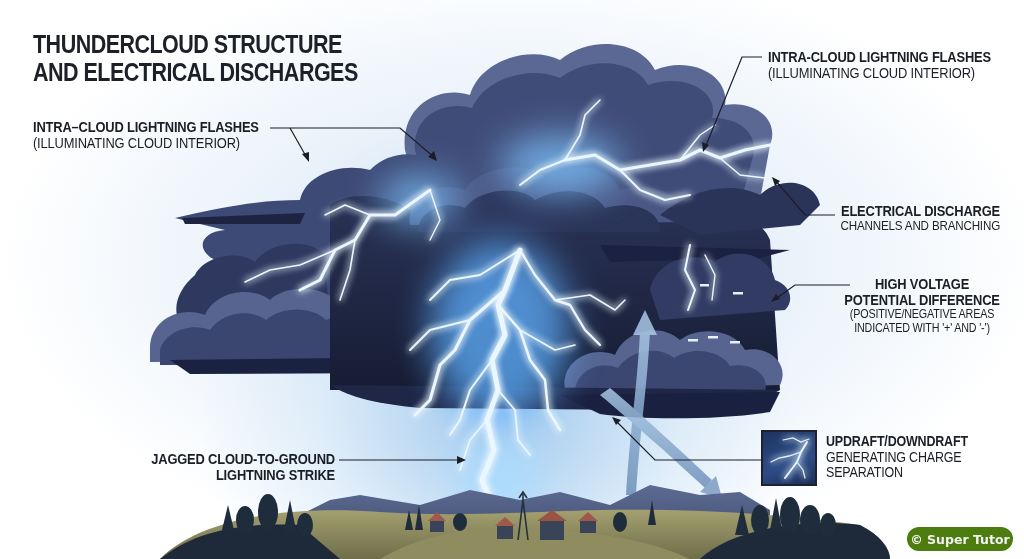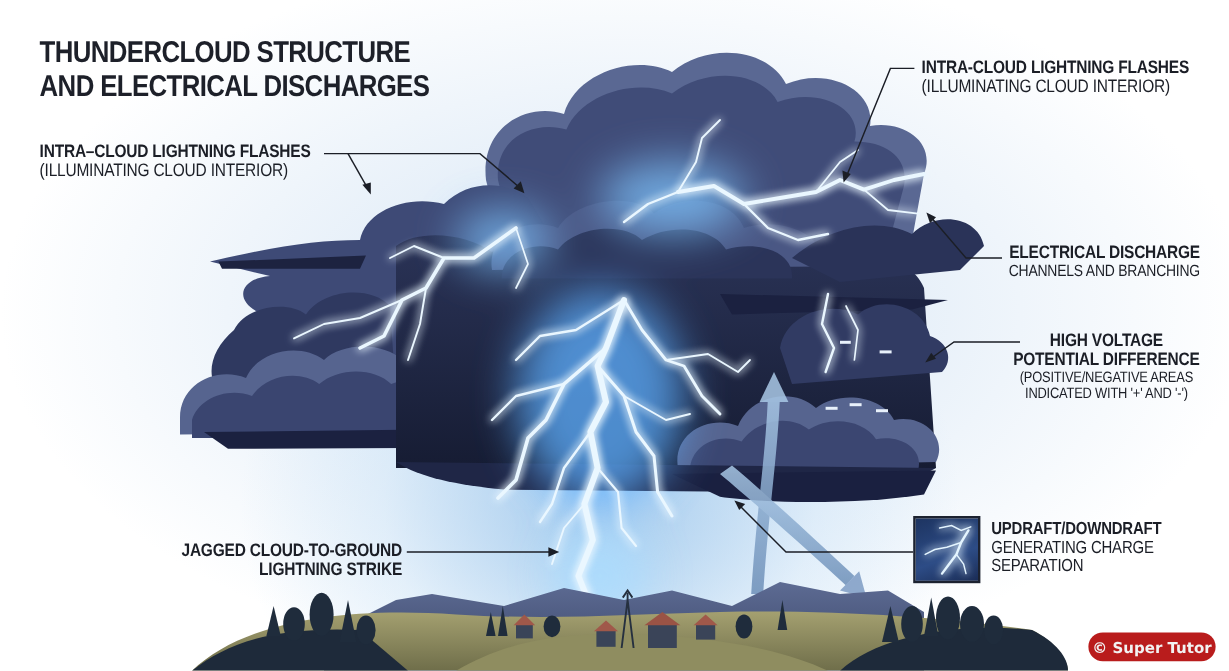--- a/index.html
+++ b/index.html
@@ -12,21 +12,21 @@
       #ffffff;}
   svg.art{position:absolute;left:0;top:0;}
   .label{position:absolute;color:#1b1e26;line-height:1.08;letter-spacing:-0.2px;}
   .label .b{font-weight:bold;display:block;font-family:"Liberation Sans",sans-serif;}
   .label .n{display:block;font-family:"Liberation Sans",sans-serif;}
   .title{position:absolute;left:33px;top:30px;font-weight:bold;font-size:25px;line-height:28px;color:#1d2029;letter-spacing:-0.6px;transform:scaleX(0.86);transform-origin:left top;}
   .title span{display:block;}
   .cond{transform:scaleX(0.86);transform-origin:left top;}
   .cond-r{transform:scaleX(0.86);transform-origin:right top;text-align:right;}
   .cond-c{transform:scaleX(0.86);transform-origin:center top;text-align:center;}
-  .watermark{position:absolute;left:907px;top:527px;width:106px;height:24px;border-radius:12px;background:#b91c1c;color:#f2f2f2;font-size:12.5px;font-weight:bold;display:flex;align-items:center;justify-content:center;font-family:"DejaVu Sans",sans-serif;}
+  .watermark{position:absolute;left:907px;top:527px;width:106px;height:24px;border-radius:12px;background:#4d7c0f;color:#f2f2f2;font-size:12.5px;font-weight:bold;display:flex;align-items:center;justify-content:center;font-family:"DejaVu Sans",sans-serif;}
   .thumb{position:absolute;left:761px;top:430px;width:56px;height:56px;border:2px solid #1c2230;background:linear-gradient(160deg,#1d3461,#2d4c86 60%,#1a2c55);box-sizing:border-box;overflow:hidden;}
 </style>
 </head>
 <body>
 
 <div id="stage">
   <div class="bg-glow"></div>
 
   <svg class="art" width="1024" height="559" viewBox="0 0 1024 559">
     <defs>

